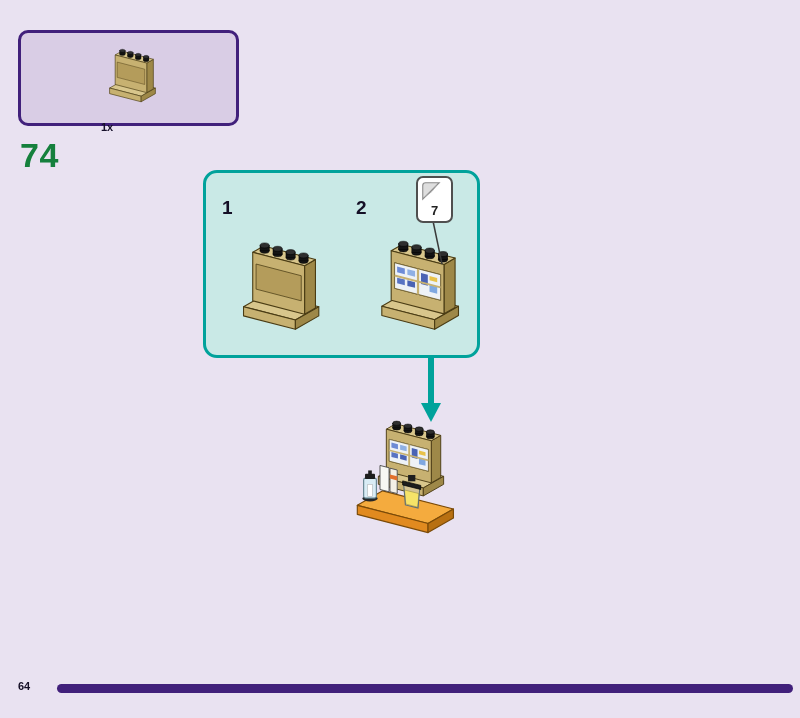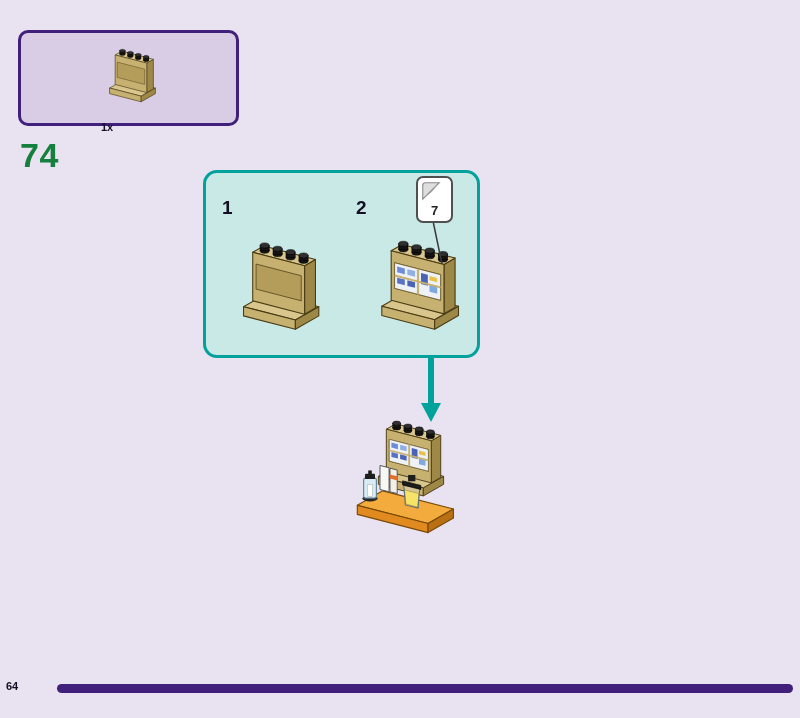--- a/index.html
+++ b/index.html
@@ -27,21 +27,21 @@
   .sticker-badge { position:absolute; left:416px; top:176px; width:37px; height:47px;
                    background:#ffffff; border:2px solid #4f4f4f; border-radius:7px; z-index:5; }
   .badge-fold { position:absolute; left:2px; top:2px; width:22px; height:22px; }
   .badge-num { position:absolute; left:0; bottom:3px; width:100%; text-align:center;
                font-size:13px; font-weight:600; color:#222; }
 
   .assembly-arrow { position:absolute; left:418px; top:356px; width:26px; height:70px; }
 
   .model { position:absolute; left:350px; top:402px; width:118px; height:136px; }
 
-  .footer-pagenum { position:absolute; left:6px; top:680px; font-size:11px; font-weight:bold; color:#150f26; }
+  .footer-pagenum { position:absolute; left:18px; top:680px; font-size:11px; font-weight:bold; color:#150f26; }
   .progress-bar { position:absolute; left:57px; top:684px; width:736px; height:9px;
                   background:#41207b; border-radius:5px; }
 </style>
 </head>
 <body>
 
 <svg width="0" height="0" style="position:absolute" aria-hidden="true">
   <defs>
     <g id="panel-plain-g">
       <g stroke="#4a3c14" stroke-width="1.3" stroke-linejoin="round">

